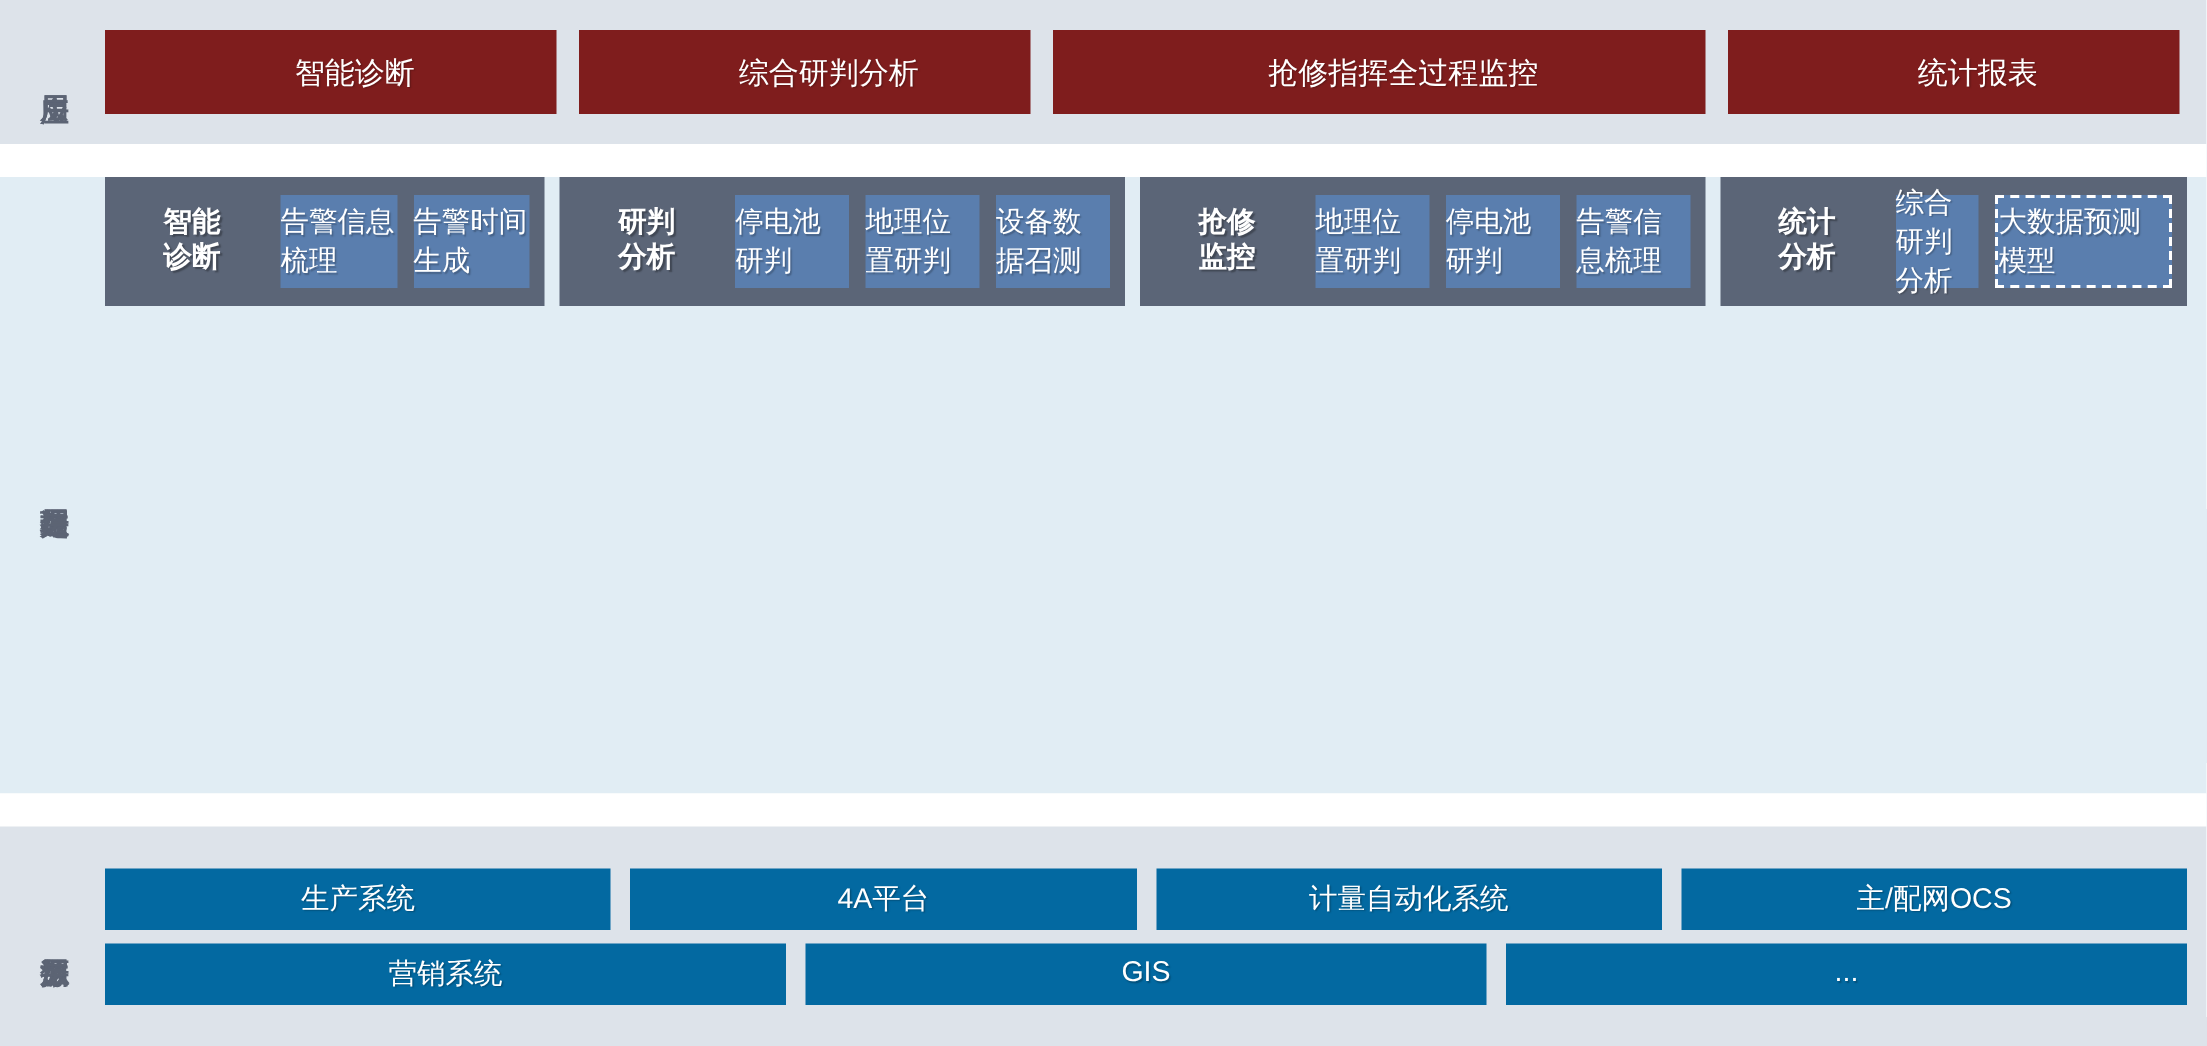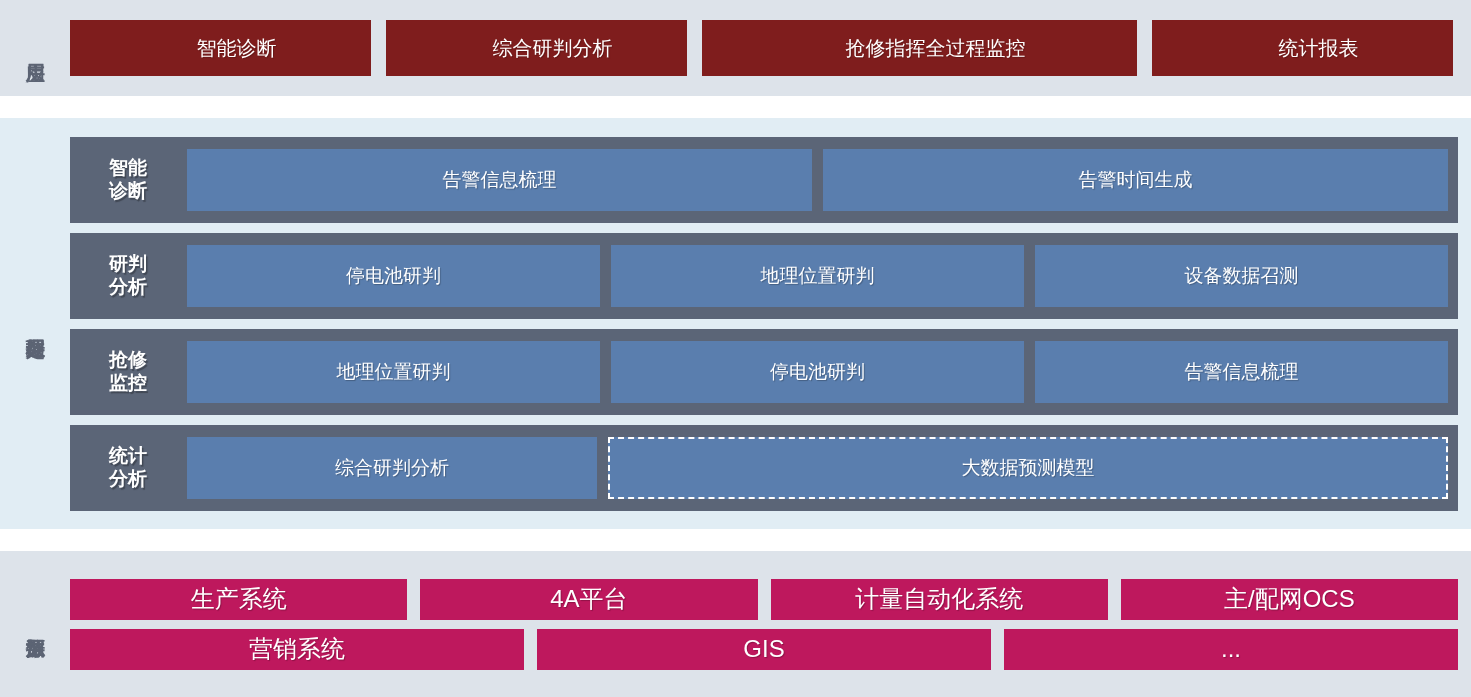--- a/index.html
+++ b/index.html
@@ -83,21 +83,21 @@
 
   .gap-white { background: #ffffff; height: 22px; }
   .gap-white-sm { background: #ffffff; height: 22px; }
 
   
   .proc-layer {
     background: #e1edf4;
     height: 411px;
   }
   .proc-layer .layer-body {
-    flex-direction: column;
+    flex-direction: row;
     justify-content: center;
     gap: 10px;
     padding: 0 13px 0 0;
   }
   .proc-row {
     background: #5b6577;
     display: flex;
     flex-direction: row;
     align-items: center;
     height: 86px;
@@ -153,23 +153,23 @@
     padding: 0 13px 0 0;
   }
   .src-row {
     display: flex;
     flex-direction: row;
     gap: 13px;
     height: 41px;
   }
   .src-card {
     flex: 1;
-    background: #be185d;
-    color: #ffffff;
-    font-size: 24px;
+    background: #0369a1;
+    color: #ffffff;
+    font-size: 19px;
     display: flex;
     align-items: center;
     justify-content: center;
     text-shadow: 1px 1px 1px rgba(0,0,0,0.25);
     box-sizing: border-box;
   }
 </style>
 </head>
 <body>
 

